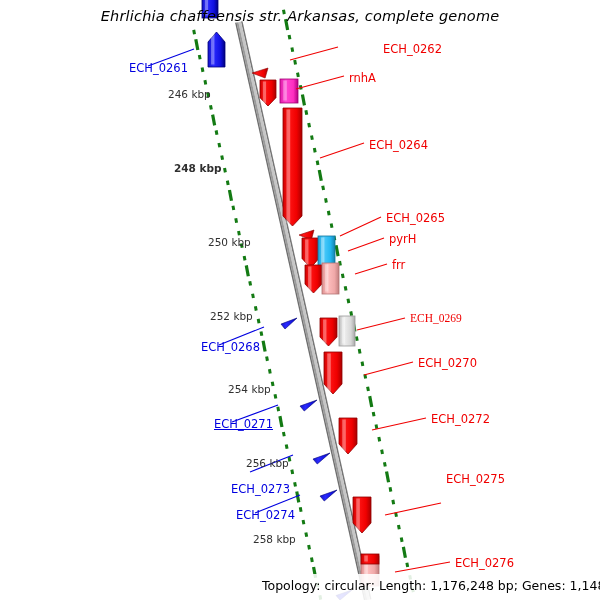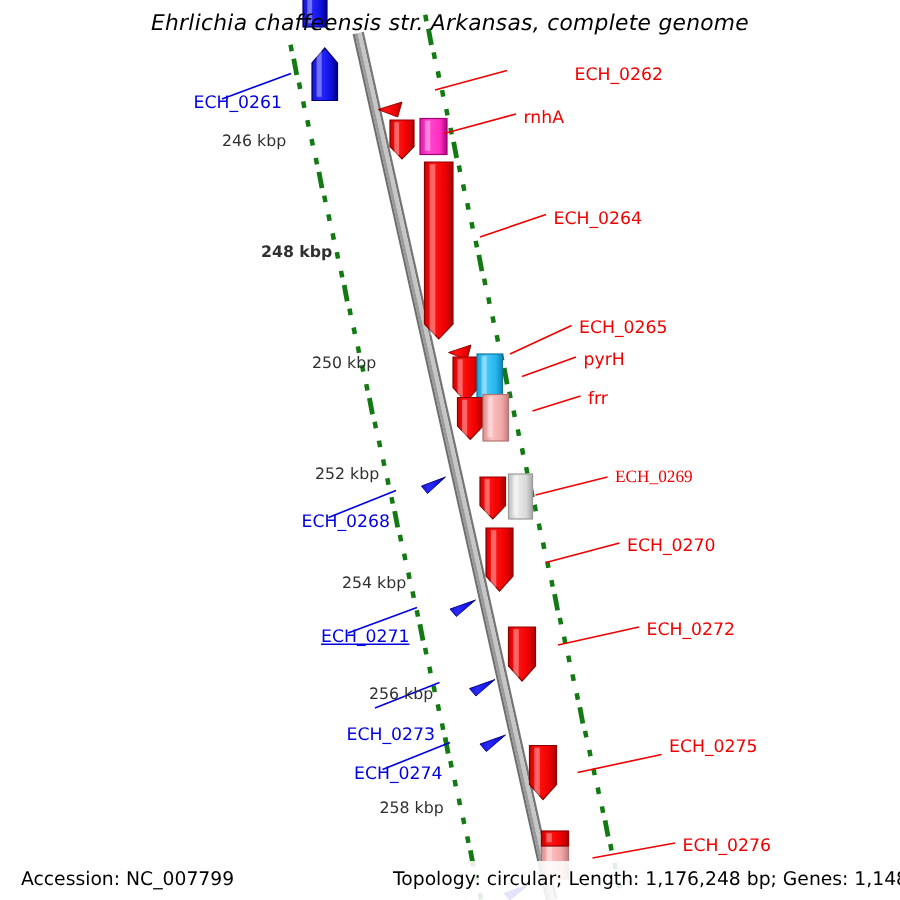--- a/index.html
+++ b/index.html
@@ -308,29 +308,28 @@
       <div class="lbl lbl-red" style="left: 386px; top: 211px;">ECH_0265</div>
       <div class="lbl lbl-red" style="left: 389px; top: 232px;">pyrH</div>
       <div class="lbl lbl-red" style="left: 392px; top: 258px;">frr</div>
       <div class="lbl lbl-blue" style="left: 157px; top: 340px;">ECH_0268</div>
       <div class="lbl lbl-red" style="left: 410px; top: 312px; font-family: Liberation Serif, serif;">ECH_0269</div>
       <div class="lbl lbl-red" style="left: 418px; top: 356px;">ECH_0270</div>
       <div class="lbl lbl-blue" style="left: 170px; top: 417px; text-decoration: underline;">ECH_0271</div>
       <div class="lbl lbl-red" style="left: 431px; top: 412px;">ECH_0272</div>
       <div class="lbl lbl-blue" style="left: 187px; top: 482px;">ECH_0273</div>
       <div class="lbl lbl-blue" style="left: 192px; top: 508px;">ECH_0274</div>
-      <div class="lbl lbl-red" style="left: 446px; top: 490px;">ECH_0275</div>
+      <div class="lbl lbl-red" style="left: 446px; top: 472px;">ECH_0275</div>
       <div class="lbl lbl-red" style="left: 455px; top: 556px;">ECH_0276</div>
-      <div class="lbl lbl-scale" style="left: 148px; top: 88px; text-align: right;">246 kbp</div>
+      <div class="lbl lbl-scale" style="left: 168px; top: 88px; text-align: right;">246 kbp</div>
       <div class="lbl lbl-scale" style="left: 174px; top: 162px; font-weight: bold;">248 kbp</div>
       <div class="lbl lbl-scale" style="left: 192px; top: 236px; margin-left: 16px;">250 kbp</div>
       <div class="lbl lbl-scale" style="left: 210px; top: 310px;">252 kbp</div>
       <div class="lbl lbl-scale" style="left: 228px; top: 383px;">254 kbp</div>
       <div class="lbl lbl-scale" style="left: 246px; top: 457px;">256 kbp</div>
       <div class="lbl lbl-scale" style="left: 253px; top: 533px;">258 kbp</div>
     </div>
 
   <div class="statusbar">
-    <div class="status-acc">Accession: NC_007799</div>
     <div class="status-topo">Topology: circular; Length: 1,176,248 bp; Genes: 1,148</div>
   </div>
 
 </div>
 
 </body></html>

